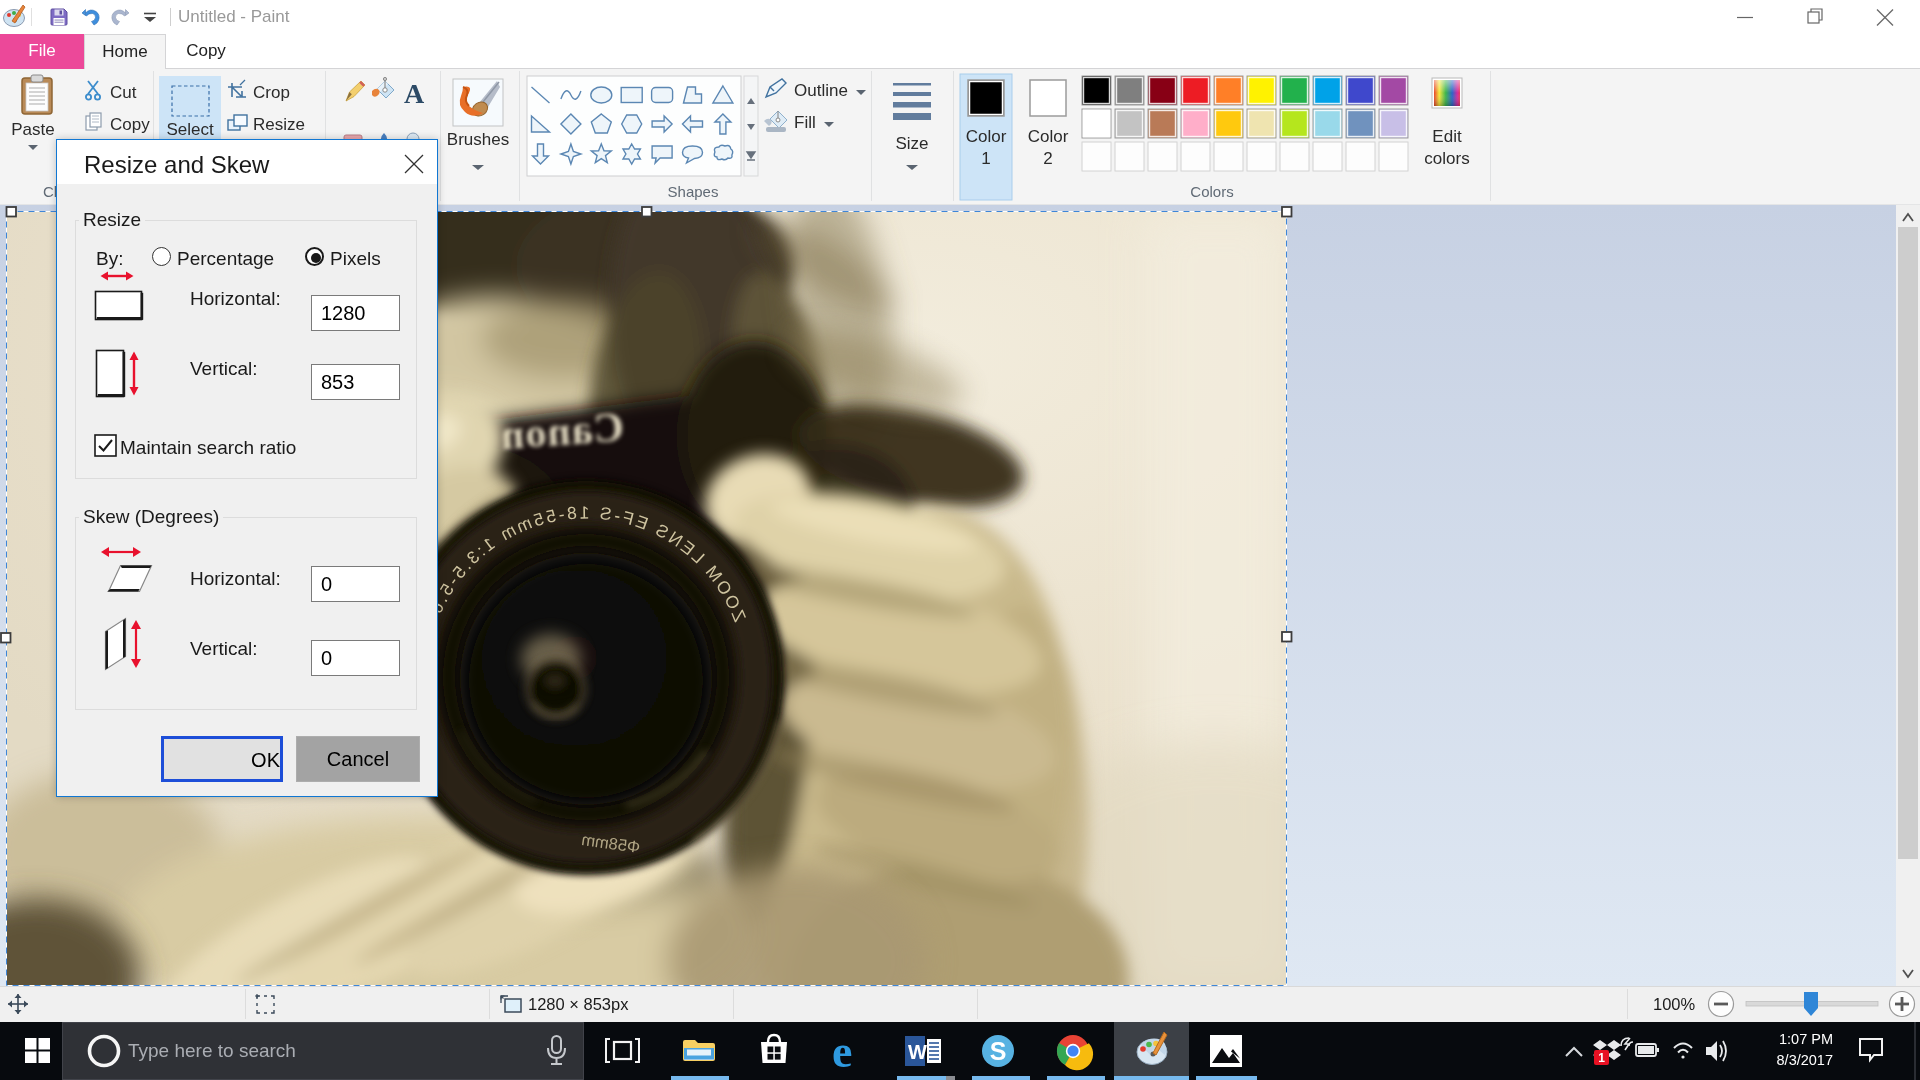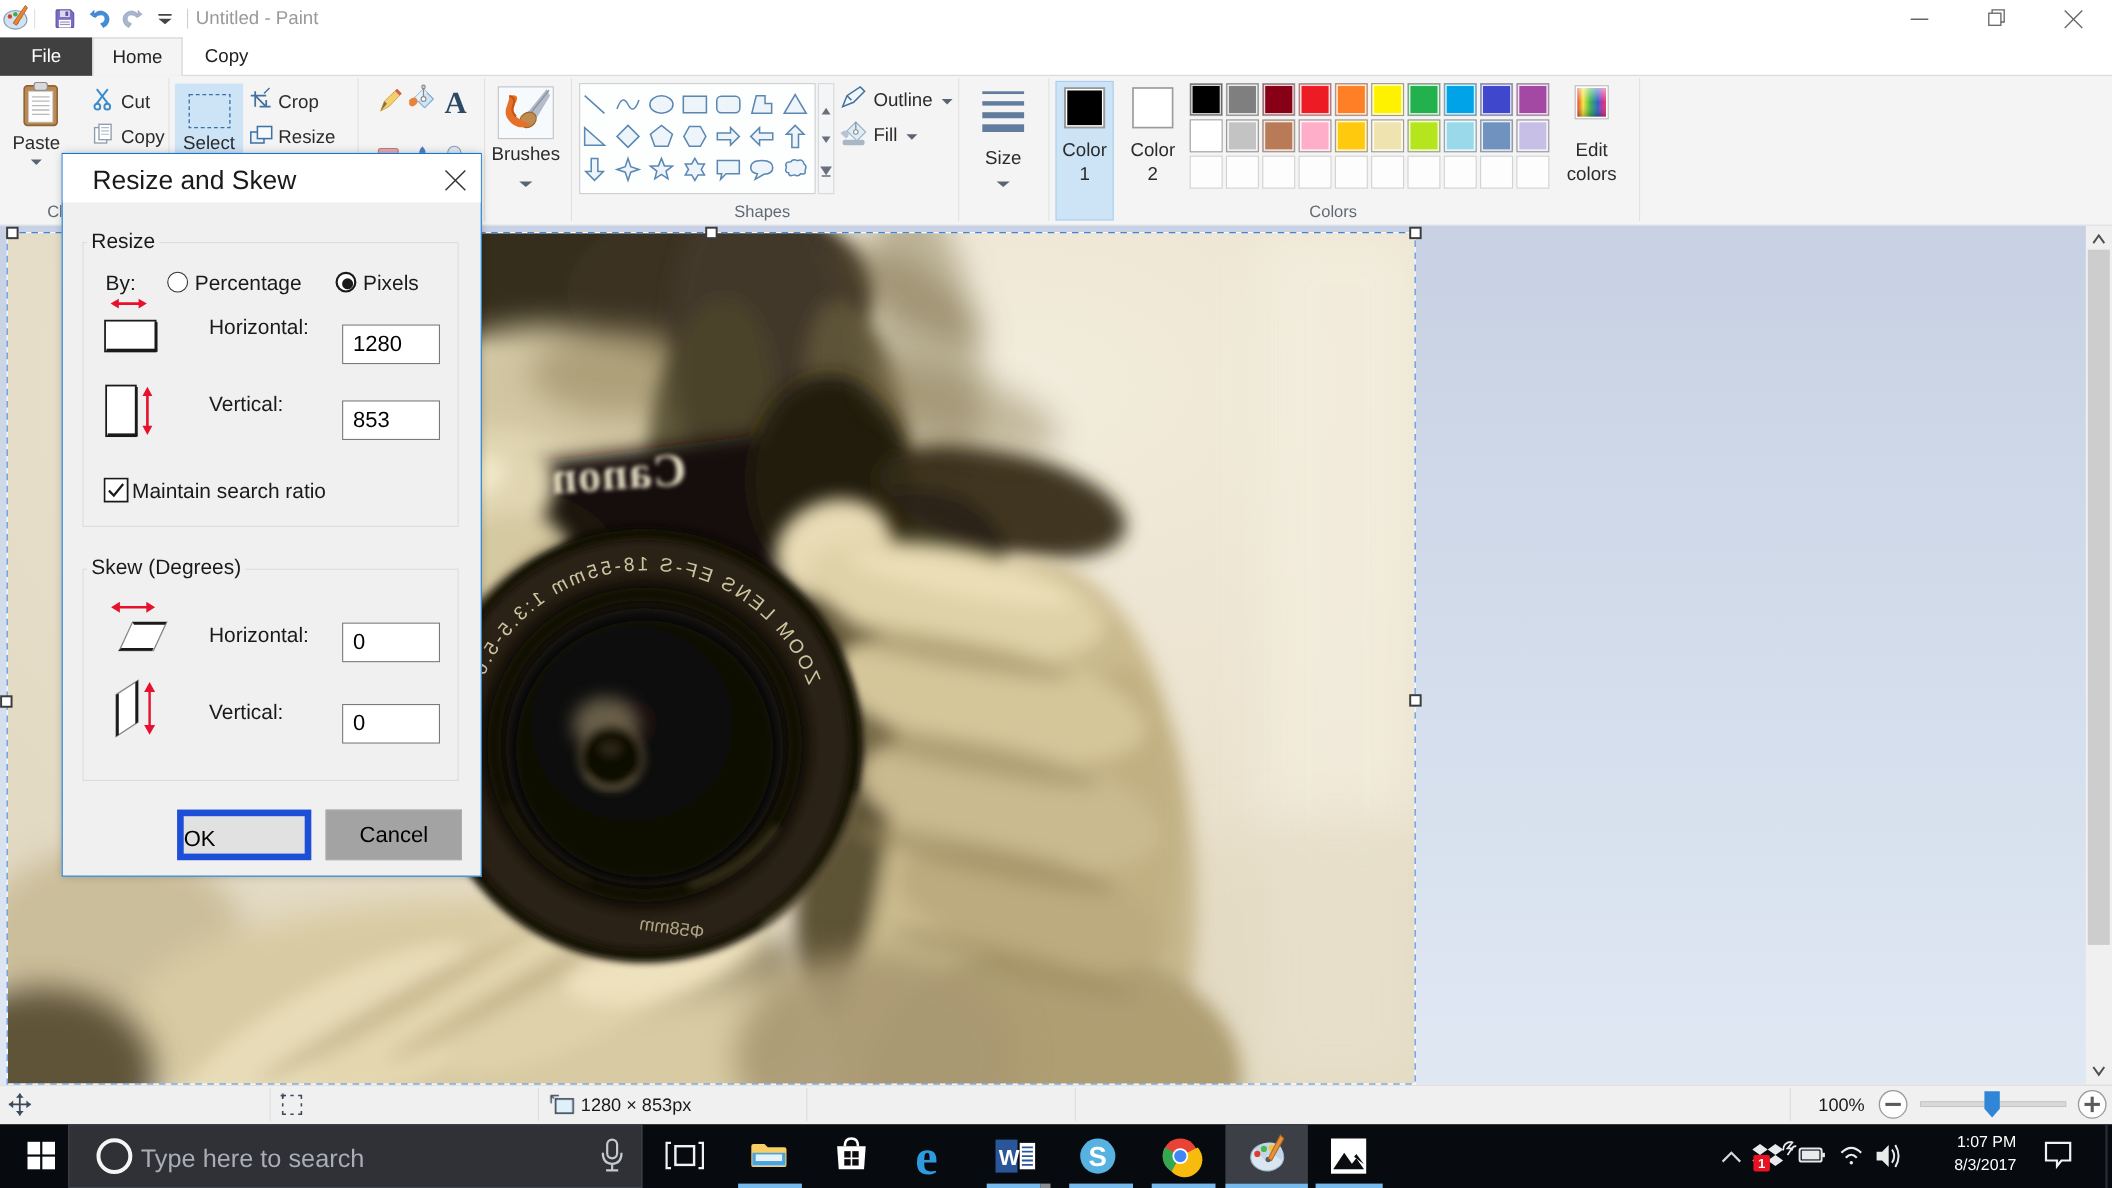--- a/index.html
+++ b/index.html
@@ -6,37 +6,37 @@
 html,body { width:1920px; height:1080px; overflow:hidden; font-family:"Liberation Sans", sans-serif; }
 #root { position:relative; width:1920px; height:1080px; background:#fff; }
 .abs { position:absolute; }
 
 
 #titlebar { left:0; top:0; width:1920px; height:34px; background:#fff; }
 #title-text { left:178px; top:7px; font-size:17px; color:#999; }
 
 
 #tabrow { left:0; top:34px; width:1920px; height:35px; background:#fff; border-bottom:1px solid #d4d4d6; }
-#filetab { left:0; top:34px; width:84px; height:35px; background:#404040; color:#fff; font-size:17px; text-align:center; line-height:34px; }
+#filetab { left:0; top:34px; width:84px; height:35px; background:#ec4899; color:#fff; font-size:17px; text-align:center; line-height:34px; }
 #hometab { left:84px; top:34px; width:82px; height:35px; background:#f4f4f4; border:1px solid #d4d4d6; border-bottom:none; color:#222; font-size:17px; text-align:center; line-height:34px; }
 #viewtab { left:166px; top:34px; width:80px; height:35px; color:#222; font-size:17px; text-align:center; line-height:34px; }
 
 
 #ribbon { left:0; top:69px; width:1920px; height:136px; background:#f4f4f4; border-bottom:1px solid #e4e5e6; }
 
 
 #canvasarea { left:0; top:205px; width:1920px; height:781px; background:linear-gradient(#c7d1e3,#dfe8f3); }
 
 
 #statusbar { left:0; top:986px; width:1920px; height:36px; background:#f0f0f0; border-top:1px solid #d9d9d9; font-size:16px; color:#222; }
 
 
 #taskbar { left:0; top:1022px; width:1920px; height:58px; background:#070a0e; }
 #searchbox { left:62px; top:1022px; width:522px; height:58px; background:#2f3136; border:1px solid #41434a; }
-#searchtext { left:128px; top:1040px; font-size:23px; color:#aaadb3; }
+#searchtext { left:128px; top:1040px; font-size:19px; color:#aaadb3; }
 #traytime { top:1029px; left:1741px; width:92px; color:#fff; font-size:14.5px; text-align:right; line-height:21px; }
 
 
 #dialog { left:56px; top:139px; width:382px; height:658px; background:#f0f0f0; border:1px solid #1077d3; box-shadow:0 0 8px rgba(0,0,0,0.22); }
 #dlg-title { left:0; top:0; width:380px; height:44px; background:#fff; }
 #dlg-title-text { left:27px; top:11px; font-size:24px; color:#1a1a1a; }
 .groupbox { border:1px solid #dcdcdc; background:transparent; }
 .gb-label { font-size:19px; color:#1a1a1a; background:#f0f0f0; padding:0 4px; }
 .dlabel { font-size:19px; color:#1a1a1a; }
 .dinput { background:#fff; border:1px solid #7a7a7a; font-size:20px; color:#000; padding-left:9px; }
@@ -787,17 +787,17 @@
       <path d="M11.5 19.5 L11.5 57.5 L14 56 L14 18.5 Z" fill="#1a1a1a"></path>
       <g stroke="#e8112d" stroke-width="2.2" fill="#e8112d">
         <line x1="42" y1="16" x2="42" y2="48"></line>
         <path d="M37 17 L47 17 L42 8 Z" stroke="none"></path>
           <path d="M37 47 L47 47 L42 56 Z" stroke="none"></path>
       </g>
     </svg>
     <div class="abs dlabel" style="left:133px;top:498px">Vertical:</div>
     <input class="abs dinput" style="left: 254px; top: 500px; width: 89px; height: 36px;" value="0" readonly="">
 
-    <div class="abs" style="left:104px;top:596px;width:122px;height:46px;background:#e1e1e1;border:6px solid #1d4ed8;font-size:20px;color:#000;text-align:left;line-height:42px">OK</div>
+    <div class="abs" style="left:104px;top:596px;width:122px;height:46px;background:#e1e1e1;border:3px solid #1d4ed8;font-size:20px;color:#000;text-align:right;line-height:42px">OK</div>
     <div class="abs" style="left:239px;top:596px;width:124px;height:46px;background:#a3a3a3;border:1px solid #adadad;font-size:20px;color:#000;text-align:center;line-height:44px">Cancel</div>
   </div>
 
 </div>
 
 </body></html>

